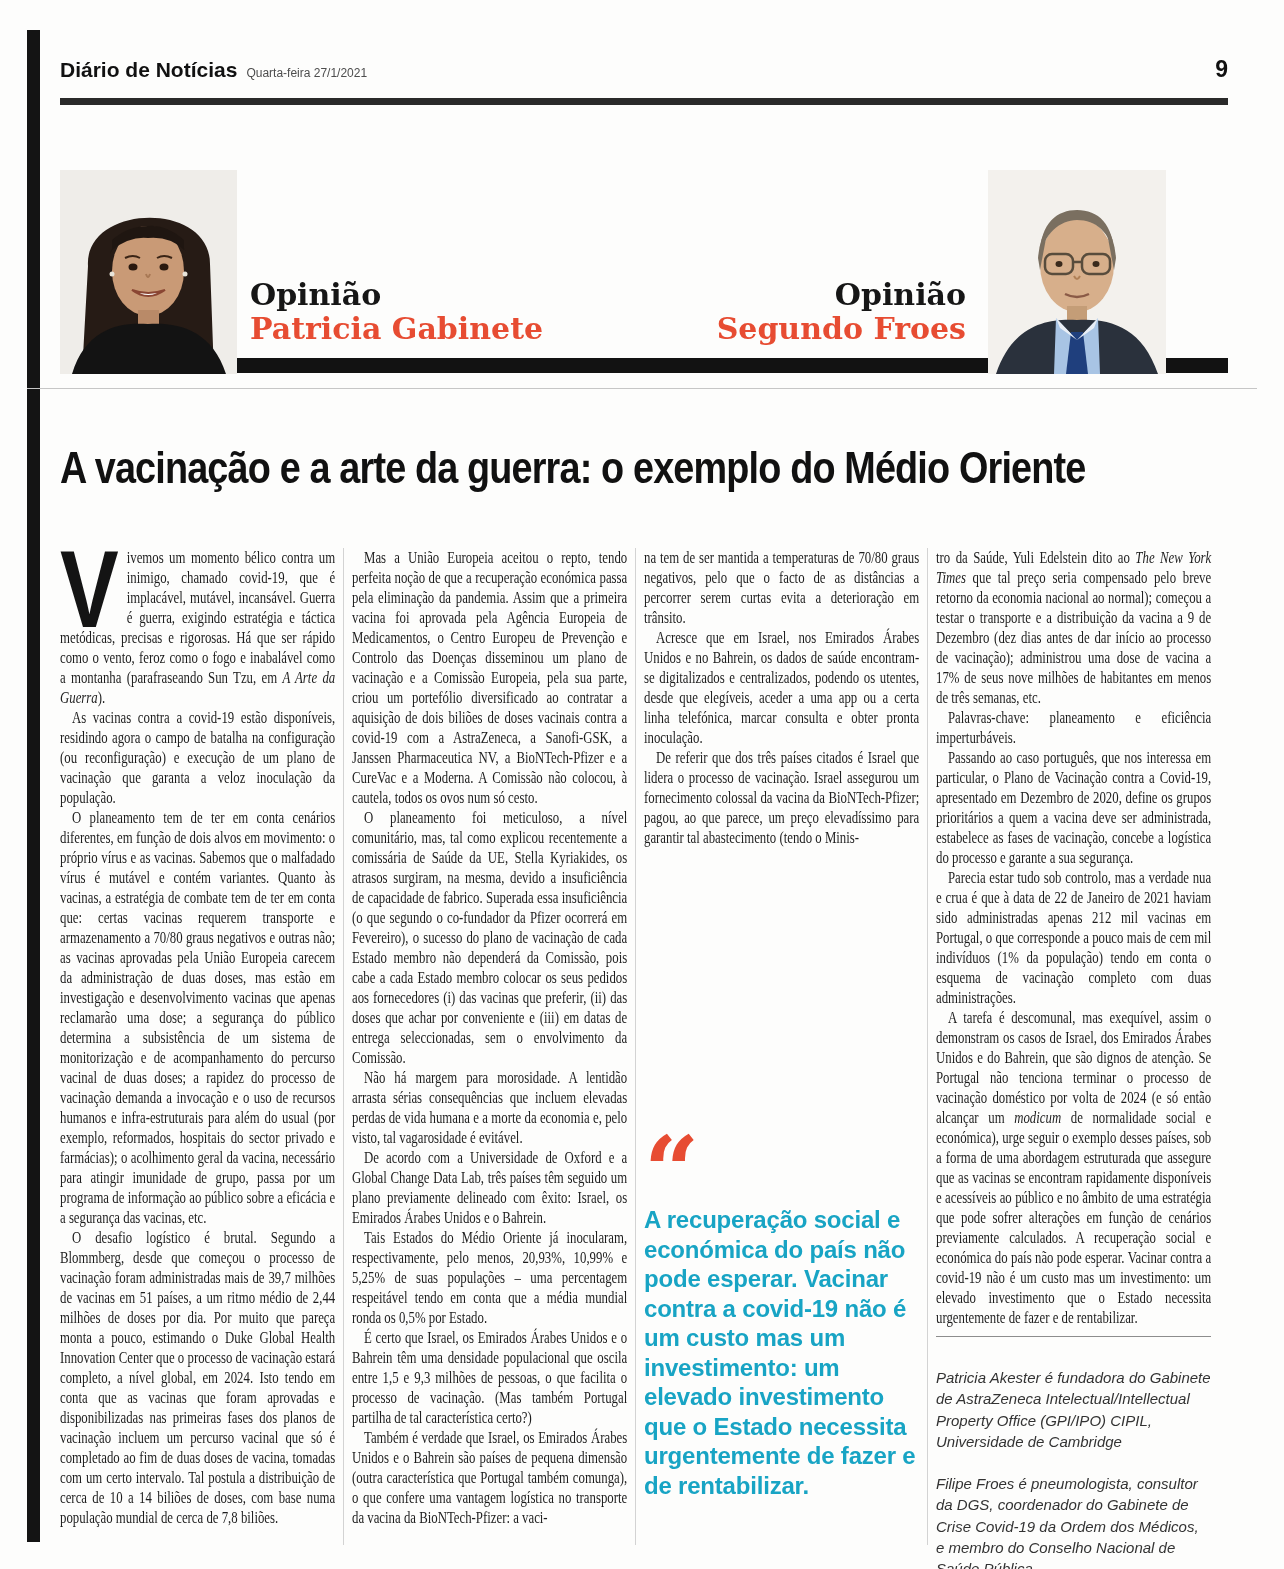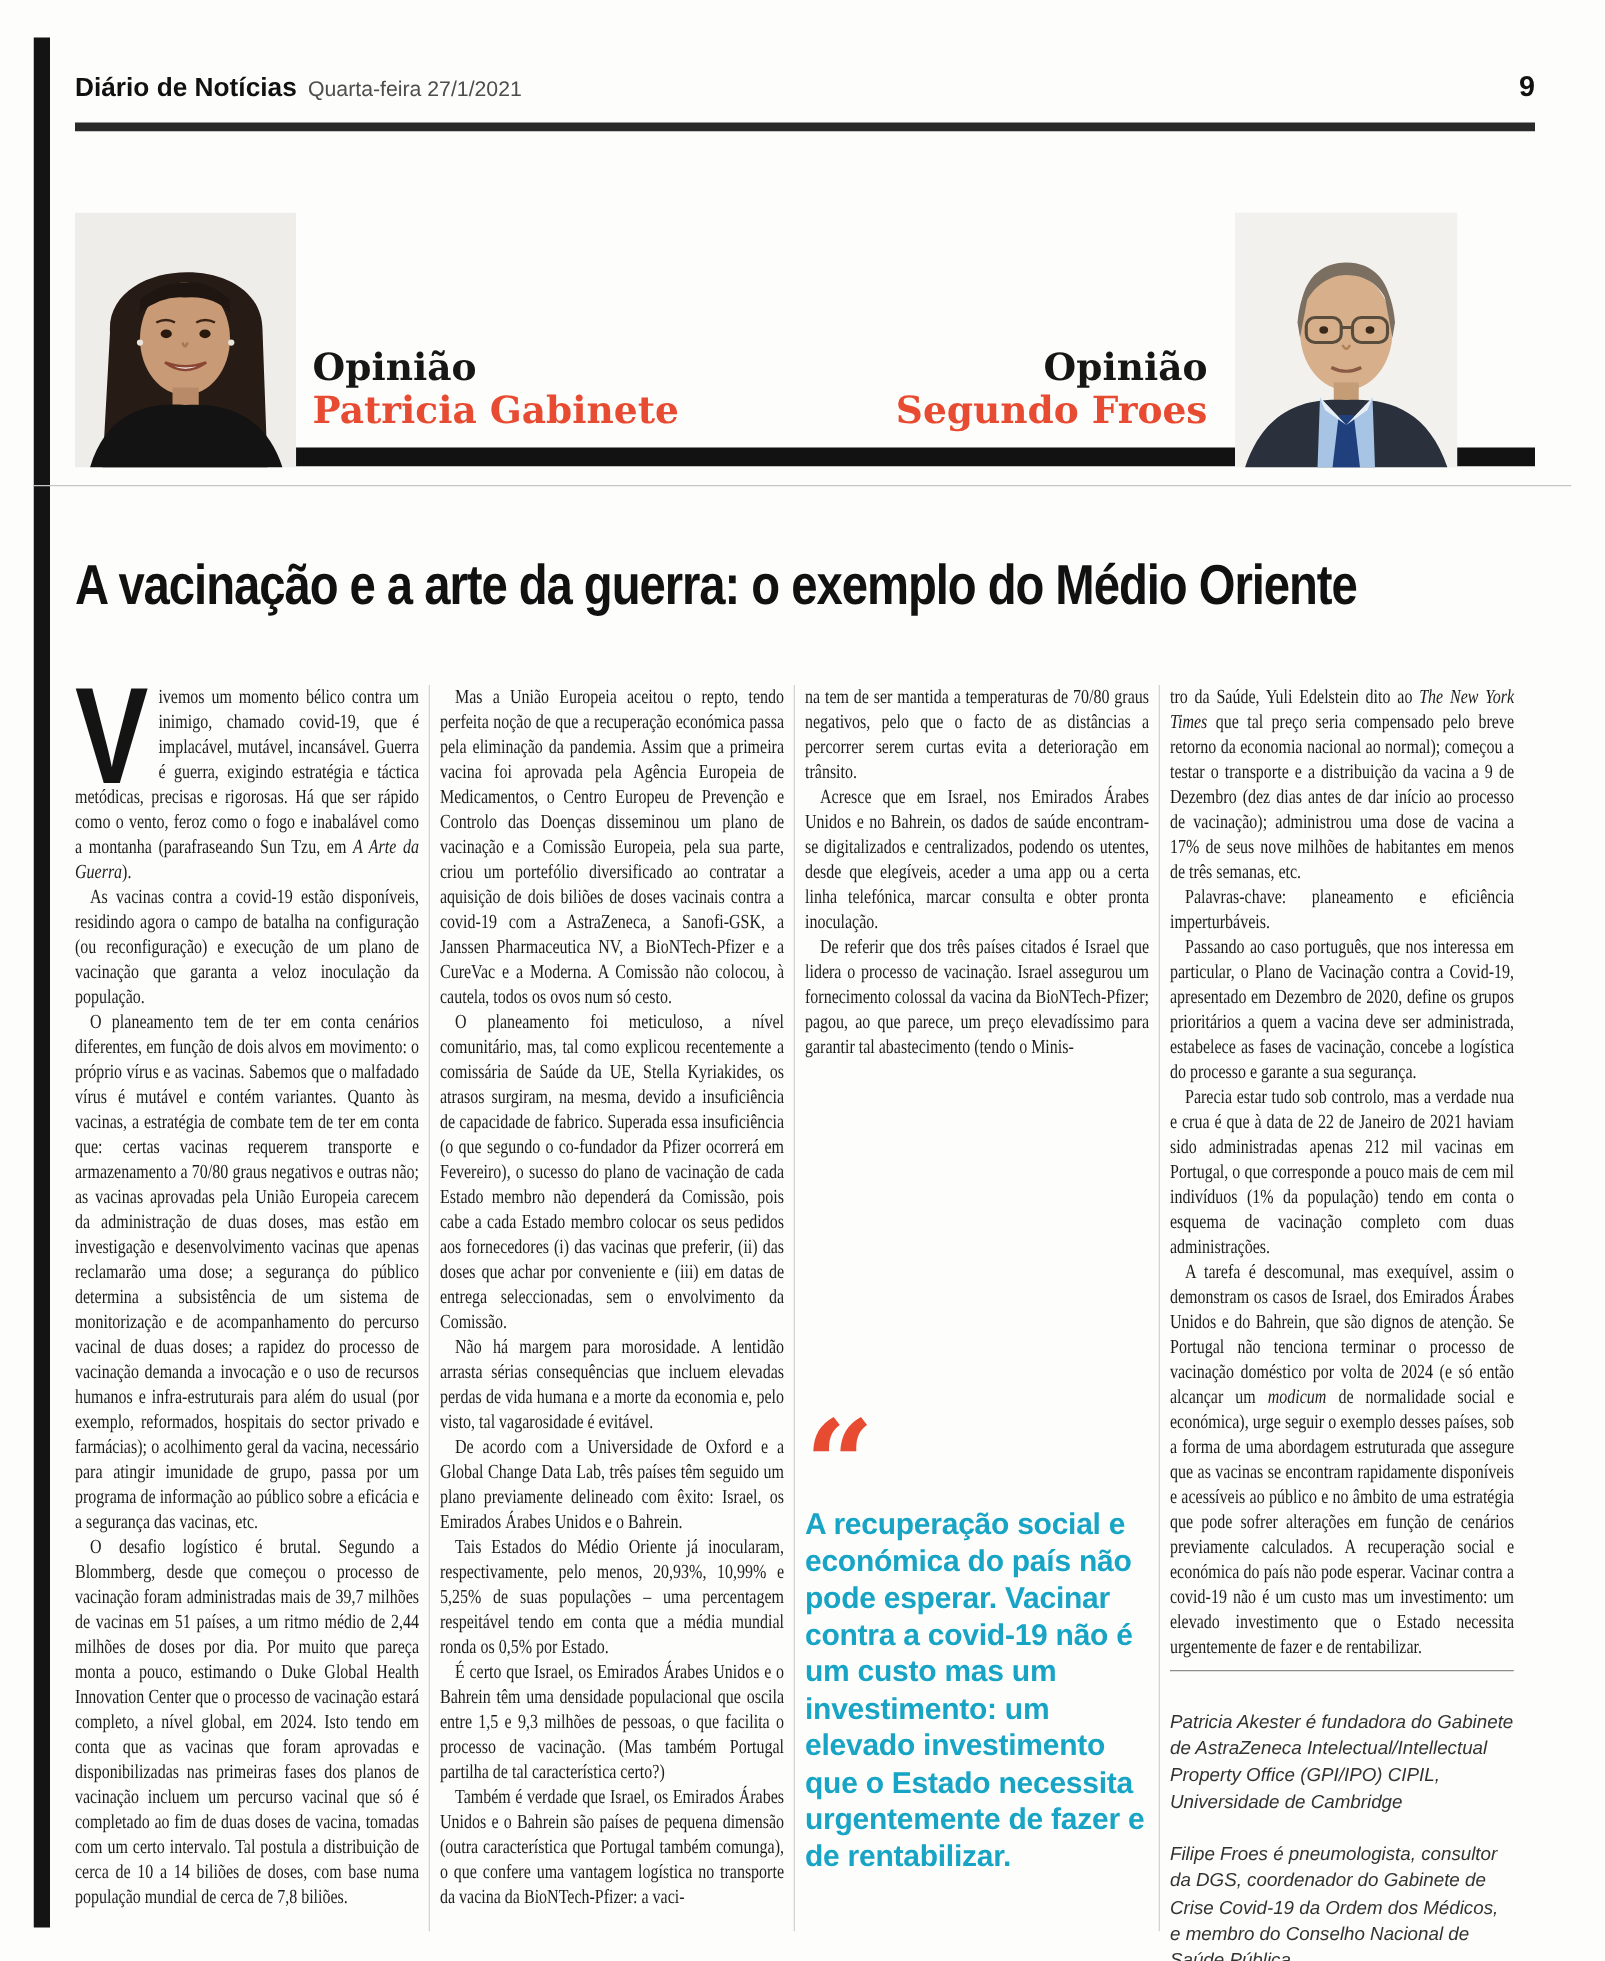--- a/index.html
+++ b/index.html
@@ -7,21 +7,21 @@
         font-family:"Liberation Serif",serif;color:#1c1c1c;}
 
   
   .edge-bar{position:absolute;left:27px;top:30px;width:13px;height:1512px;background:#141414;}
 
   
   .masthead-row{position:absolute;left:60px;top:56px;right:56px;display:flex;
                 justify-content:space-between;align-items:baseline;
                 font-family:"Liberation Sans",sans-serif;}
   .masthead{font-weight:bold;font-size:21px;color:#111;}
-  .issue-date{font-size:17px;color:#4d4d4d;margin-left:9px;font-weight:normal;}
+  .issue-date{font-size:12px;color:#4d4d4d;margin-left:9px;font-weight:normal;}
   .page-number{font-weight:bold;font-size:23px;color:#111;}
   .header-rule{position:absolute;left:60px;top:98px;width:1168px;height:7px;background:#2a2a2a;}
 
   
   .photo{position:absolute;top:170px;z-index:2;}
   .photo svg{display:block;}
   .photo-left{left:60px;}
   .photo-right{left:988px;}
   .author-label{position:absolute;top:278px;z-index:3;font-family:"DejaVu Serif",serif;font-weight:bold;}
   .author-label.left{left:250px;text-align:left;}

